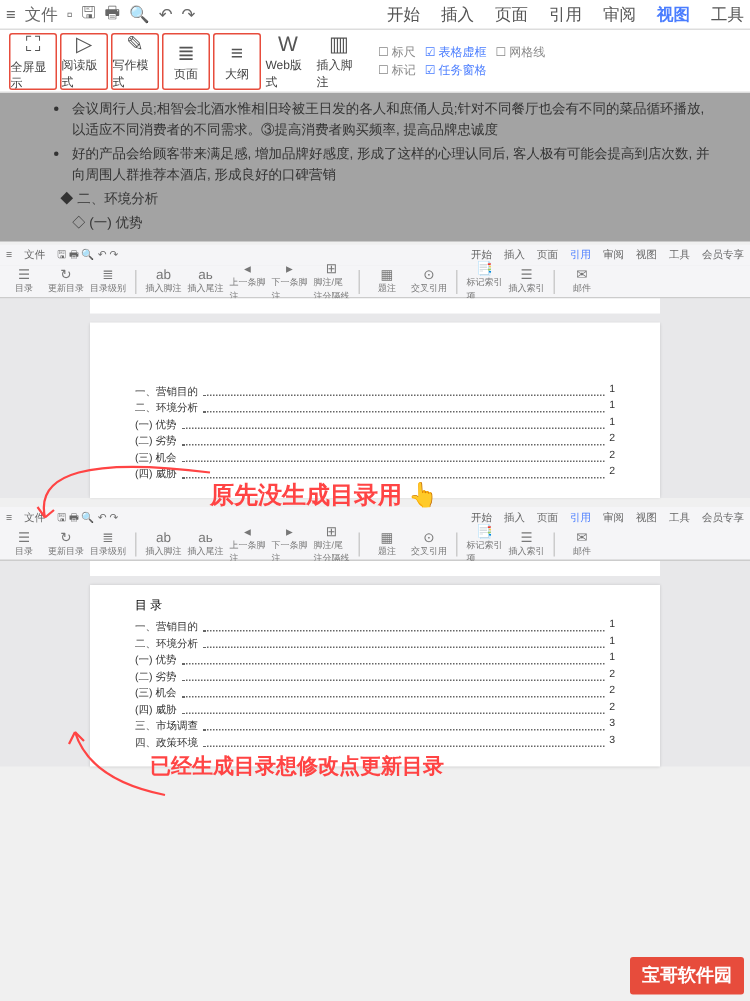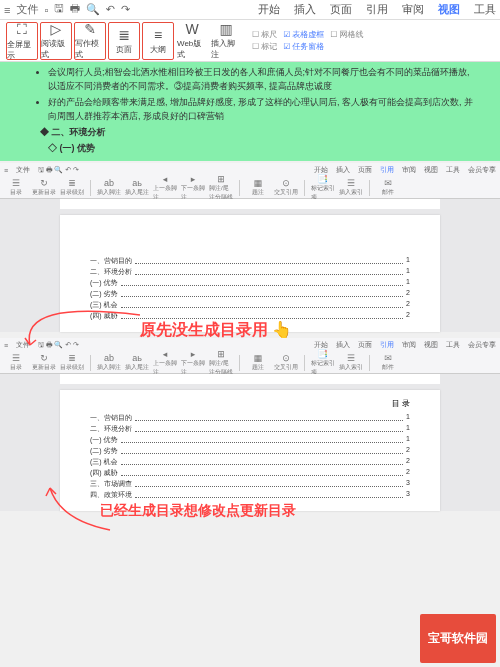--- a/index.html
+++ b/index.html
@@ -10,40 +10,40 @@
 .tabs{display:flex;gap:14px;margin-left:auto;font-size:11px;color:#555}
 .tabs .active{color:#4a7dff;font-weight:bold}
 .ribbon{background:#fff;height:42px;display:flex;align-items:center;padding:2px 6px;gap:2px;border-bottom:1px solid #ddd}
 .rbtn{display:flex;flex-direction:column;align-items:center;justify-content:center;gap:1px;width:32px;height:38px;font-size:8px;color:#444;border:1px solid #e74c3c;border-radius:2px}
 .rbtn.noborder{border:1px solid transparent}
 .rbtn .ric{font-size:14px;color:#555}
 .check-group{display:flex;flex-direction:column;gap:1px;margin-left:8px;font-size:8px;color:#888}
 .check-row{display:flex;gap:6px}
 .check-item{display:flex;align-items:center;gap:2px}
 .check-item.on{color:#4a7dff}
-.doc-area{background:#86efac;padding:4px 20px 4px 40px;font-size:9px;color:#333;line-height:1.5}
+.doc-area{background:#a3a3a3;padding:4px 20px 4px 40px;font-size:9px;color:#333;line-height:1.5}
 .doc-area ul{list-style:disc;padding-left:8px}
 .doc-area li{margin-bottom:3px}
-.h-line{font-weight:bold;margin:2px 0}
+.h-line{font-weight:normal;margin:2px 0}
 .sub-app{background:#e8e8ea;margin-top:2px}
 .sub-topbar{background:#f5f5f7;height:14px;display:flex;align-items:center;padding:0 4px;gap:8px;font-size:7px;color:#666}
 .sub-topbar .active{color:#4a7dff}
 .sub-ribbon{background:#f5f5f7;height:22px;display:flex;align-items:center;padding:0 4px;gap:4px;font-size:6px;color:#777;border-bottom:1px solid #ccc}
 .sub-ribbon .sbtn{display:flex;flex-direction:column;align-items:center;gap:0;width:24px}
 .sub-ribbon .sic{font-size:9px}
 .sub-ribbon .vline{width:1px;height:16px;background:#ccc;margin:0 2px}
 .ruler{height:10px;background:#e8e8ea;position:relative;padding:0 60px}
 .ruler-inner{height:10px;background:#fff;position:relative}
 .page{background:#fff;margin:6px 60px;padding:10px 30px;min-height:60px;box-shadow:0 0 2px rgba(0,0,0,.15)}
 .annotation1{position:absolute;color:#ff4444;font-size:16px;font-weight:bold;white-space:nowrap}
 .annotation2{position:absolute;color:#ff4444;font-size:14px;font-weight:bold;white-space:nowrap}
 .toc-line{display:flex;font-size:7px;color:#333;margin:1px 0}
 .toc-dots{flex:1;border-bottom:1px dotted #666;margin:0 3px;position:relative;top:-2px}
 .arrow-svg{position:absolute;pointer-events:none}
-.watermark{position:absolute;bottom:4px;right:4px;background:#e74c3c;color:#fff;padding:16px 8px;font-size:12px;font-weight:bold;border-radius:2px}
+.watermark{position:absolute;bottom:4px;right:4px;background:#e74c3c;color:#fff;padding:4px 8px;font-size:12px;font-weight:bold;border-radius:2px}
 </style>
 </head>
 <body>
 
 <div class="topbar">
   <div class="icon-group">
     <span class="icon">≡</span>
     <span class="icon">文件</span>
     <span class="icon">▫</span>
     <span class="icon">🖫</span>
@@ -300,21 +300,21 @@
     <div class="vline"></div>
     <div class="sbtn">
         <span class="sic">✉</span>
         <span>邮件</span>
       </div>
   </div>
   <div class="ruler">
       <div class="ruler-inner"></div>
     </div>
   <div class="page" style="min-height:120px;padding-top:8px">
-    <div style="text-align:right;font-size:8px;margin-bottom:4px">目 录</div>
+    <div style="text-align:left;font-size:8px;margin-bottom:4px">目 录</div>
     <div id="toc2">
         <div class="toc-line">
           <span>一、营销目的</span>
           <span class="toc-dots"></span>
           <span>1</span>
         </div>
         <div class="toc-line">
           <span>二、环境分析</span>
           <span class="toc-dots"></span>
           <span>1</span>

